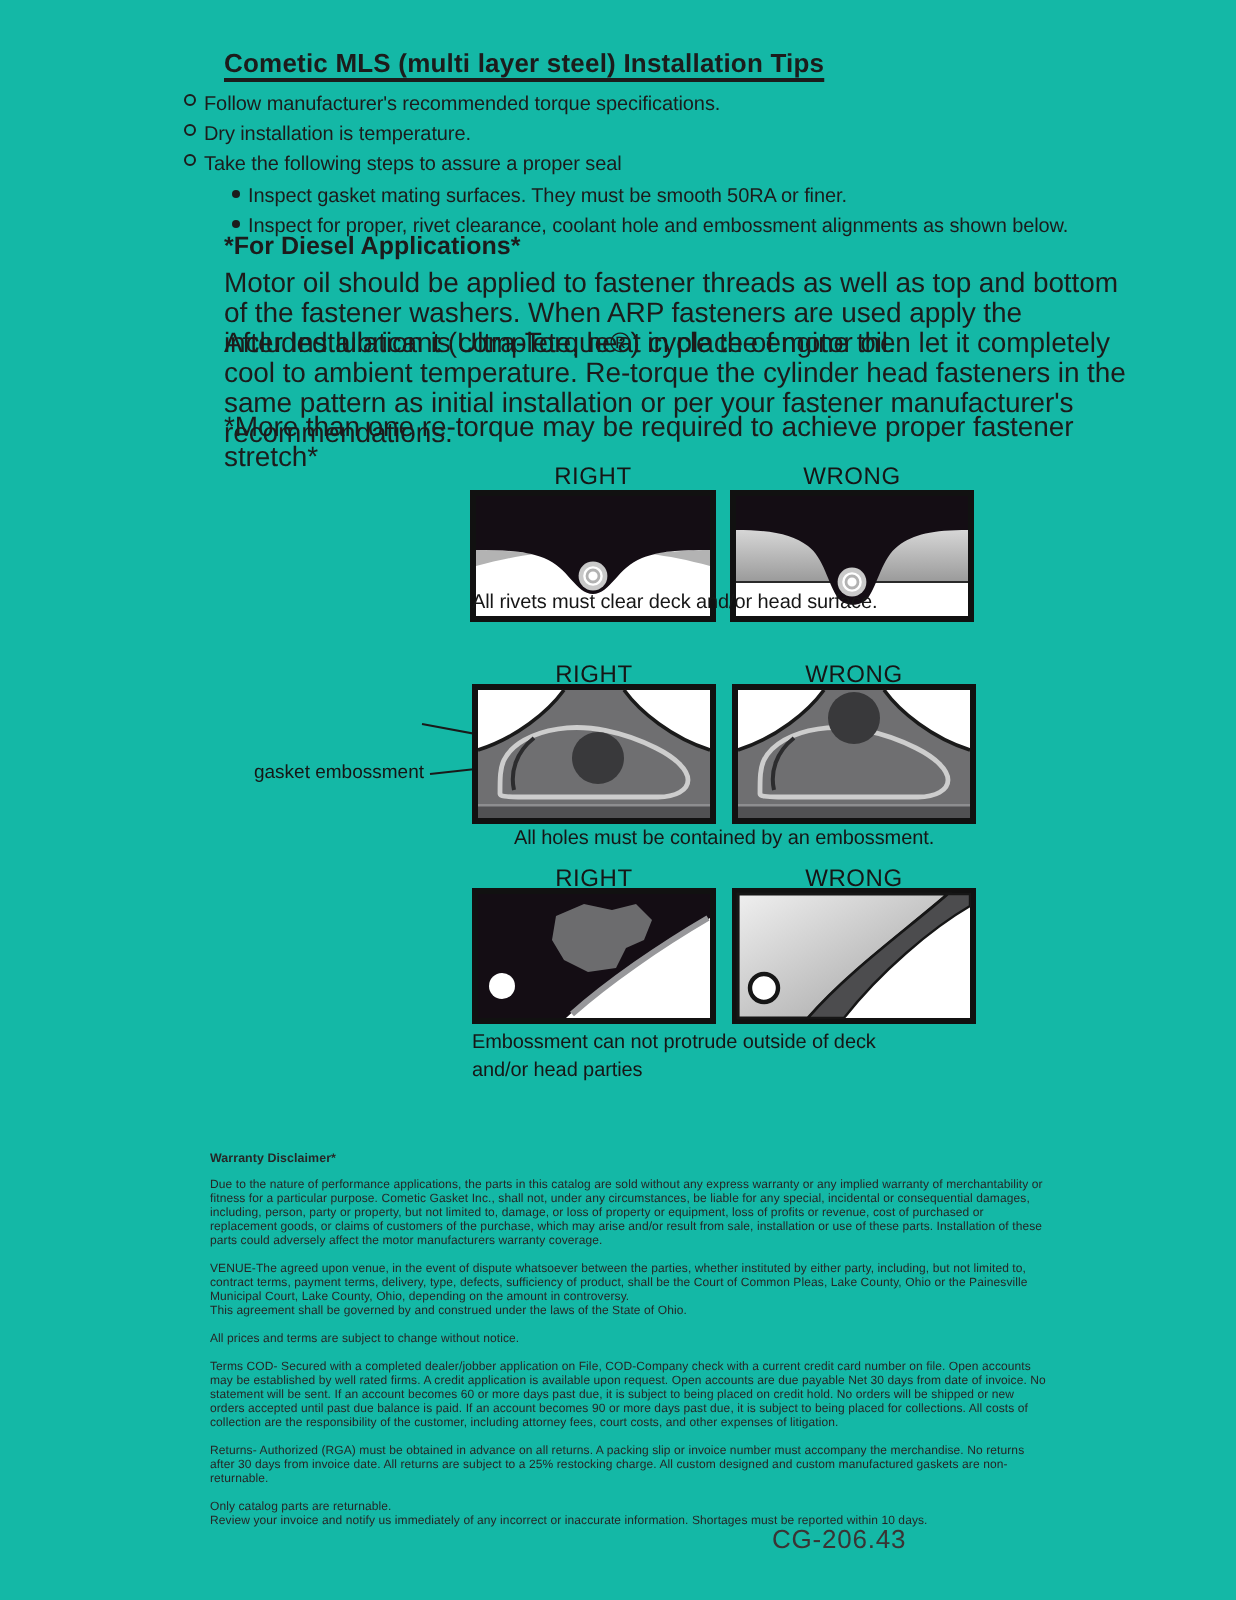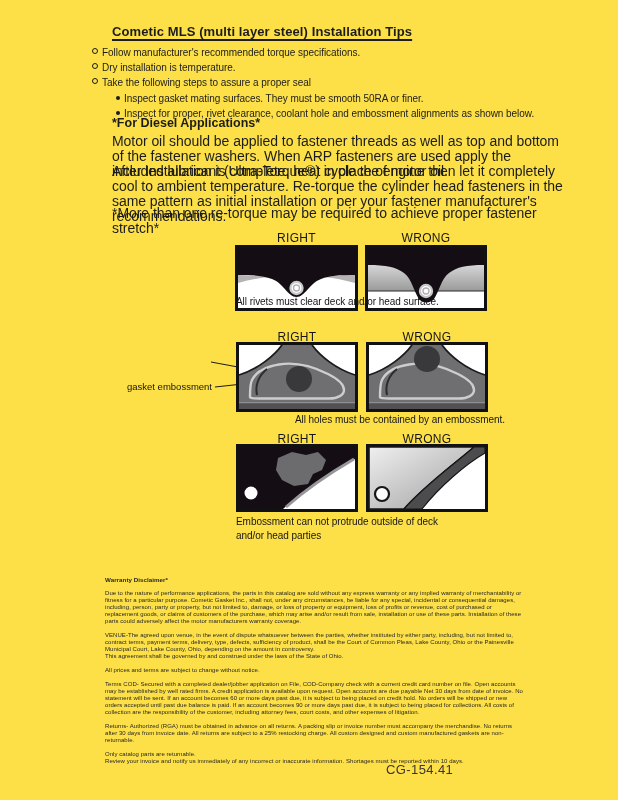--- a/index.html
+++ b/index.html
@@ -1,16 +1,16 @@
 <!DOCTYPE html>
 <html><head>
 <meta charset="utf-8">
 <style>
   html,body{margin:0;padding:0;background:#fff;}
-  .page{position:relative;width:618px;height:800px;background:#fde047;overflow:hidden;
+  .page{position:relative;width:618px;height:800px;background:#14b8a6;overflow:hidden;
         font-family:"Liberation Sans",sans-serif;color:#1c1c1c;}
   .abs{position:absolute;}
   .title{left:112px;top:24px;font-size:13px;font-weight:bold;letter-spacing:.1px;
          text-decoration:underline;text-decoration-thickness:1.5px;text-underline-offset:3px;}
   .bullets{left:92px;top:45px;font-size:10px;line-height:15.2px;letter-spacing:-.05px;}
   .b-row{white-space:nowrap;}
   .dot-open{display:inline-block;width:4px;height:4px;border:1px solid #1c1c1c;border-radius:50%;
             margin-right:4px;vertical-align:2px;}
   .sub{padding-left:24px;}
   .dot-fill{display:inline-block;width:4px;height:4px;background:#1c1c1c;border-radius:50%;
@@ -109,21 +109,21 @@
     <path d="M119,3 H76 C84,14 100,27 119,33 Z" fill="#ffffff"></path>
     <path d="M46,3 C38,14 22,27 3,33" fill="none" stroke="#1a1a1a" stroke-width="1.8"></path>
     <path d="M76,3 C84,14 100,27 119,33" fill="none" stroke="#1a1a1a" stroke-width="1.8"></path>
     <line x1="3" y1="60.5" x2="119" y2="60.5" stroke="#8e8e90" stroke-width="1"></line>
     <rect x="3" y="61.5" width="116" height="5.5" fill="#515153"></rect>
     <path d="M14,55 C14,47 14,42 16,38 C20,30 30,24.5 43,22.5 C58,20 76,24 92,32 C102,37 108,43 108,48 C108,53 102,56.5 93,56.5 L23,56.5 C17,56.5 14,56 14,55 Z" fill="none" stroke="#cdcdcd" stroke-width="2.4"></path>
     <path d="M21,53 C19,44 22,34 31,27" fill="none" stroke="#2c2c2e" stroke-width="2"></path>
     <circle cx="61" cy="17" r="13" fill="#39393b"></circle>
   </svg>
 
-  <div class="abs caption" style="left:253px;top:414px;width:252px;text-align:right;">All holes must be contained by an embossment.</div>
+  <div class="abs caption" style="left:236px;top:414px;width:252px;text-align:center;">All holes must be contained by an embossment.</div>
 
   <div class="abs dlabel" style="left:236px;top:432px;width:122px;">RIGHT</div>
   <div class="abs dlabel" style="left:366px;top:432px;width:122px;">WRONG</div>
 
   <svg class="abs" style="left:236px;top:444px;" width="122" height="68" viewBox="0 0 122 68">
     <rect x="1.5" y="1.5" width="119" height="65" fill="#ffffff" stroke="#111" stroke-width="3"></rect>
     <path d="M3,3 H119 V15 C92,31 64,49 47,65 L3,65 Z" fill="#140d14"></path>
     <path d="M50,63 C68,47 94,29 118,15" fill="none" stroke="#97979a" stroke-width="3"></path>
     <path d="M42,14 L56,8 L70,11 L82,8 L90,16 L86,26 L77,30 L72,40 L58,42 L46,36 L40,26 Z" fill="#6c6c6e"></path>
     <circle cx="15" cy="49" r="6.5" fill="#ffffff"></circle>
@@ -152,15 +152,15 @@
     <p>Due to the nature of performance applications, the parts in this catalog are sold without any express warranty or any implied warranty of merchantability or fitness for a particular purpose.  Cometic Gasket Inc., shall not, under any circumstances, be liable for any special, incidental or consequential damages, including, person, party or property, but not limited to, damage, or loss of property or equipment, loss of profits or revenue, cost of purchased or replacement goods, or claims of customers of the purchase, which may arise and/or result from sale, installation or use of these parts.  Installation of these parts could adversely affect the motor manufacturers warranty coverage.</p>
     <p class="tight">VENUE-The agreed upon venue, in the event of dispute whatsoever between the parties, whether instituted by either party, including, but not limited to, contract terms, payment terms, delivery, type, defects, sufficiency of product, shall be the Court of Common Pleas, Lake County, Ohio or the Painesville Municipal Court, Lake County, Ohio, depending on the amount in controversy.</p>
     <p>This agreement shall be governed by and construed under the laws of the State of Ohio.</p>
     <p>All prices and terms are subject to change without notice.</p>
     <p>Terms COD- Secured with a completed dealer/jobber application on File, COD-Company check with a current credit card number on file.  Open accounts may be established by well rated firms.  A credit application is available upon request.  Open accounts are due payable Net 30 days from date of invoice.  No statement will be sent.  If an account becomes 60 or more days past due, it is subject to being placed on credit hold.  No orders will be shipped or new orders accepted until past due balance is paid.  If an account becomes 90 or more days past due, it is subject to being placed for collections.  All costs of collection are the responsibility of the customer, including attorney fees, court costs, and other expenses of litigation.</p>
     <p>Returns- Authorized (RGA) must be obtained in advance on all returns.  A packing slip or invoice number must accompany the merchandise.  No returns after 30 days from invoice date.  All returns are subject to a 25% restocking charge.  All custom designed and custom manufactured gaskets are non-returnable.</p>
     <p class="tight">Only catalog parts are returnable.</p>
     <p class="tight">Review your invoice and notify us immediately of any incorrect or inaccurate information.  Shortages must be reported within 10 days.</p>
   </div>
 
-  <div class="abs footer-code">CG-154.41</div>
+  <div class="abs footer-code">CG-206.43</div>
 
 </div>
 
 </body></html>

